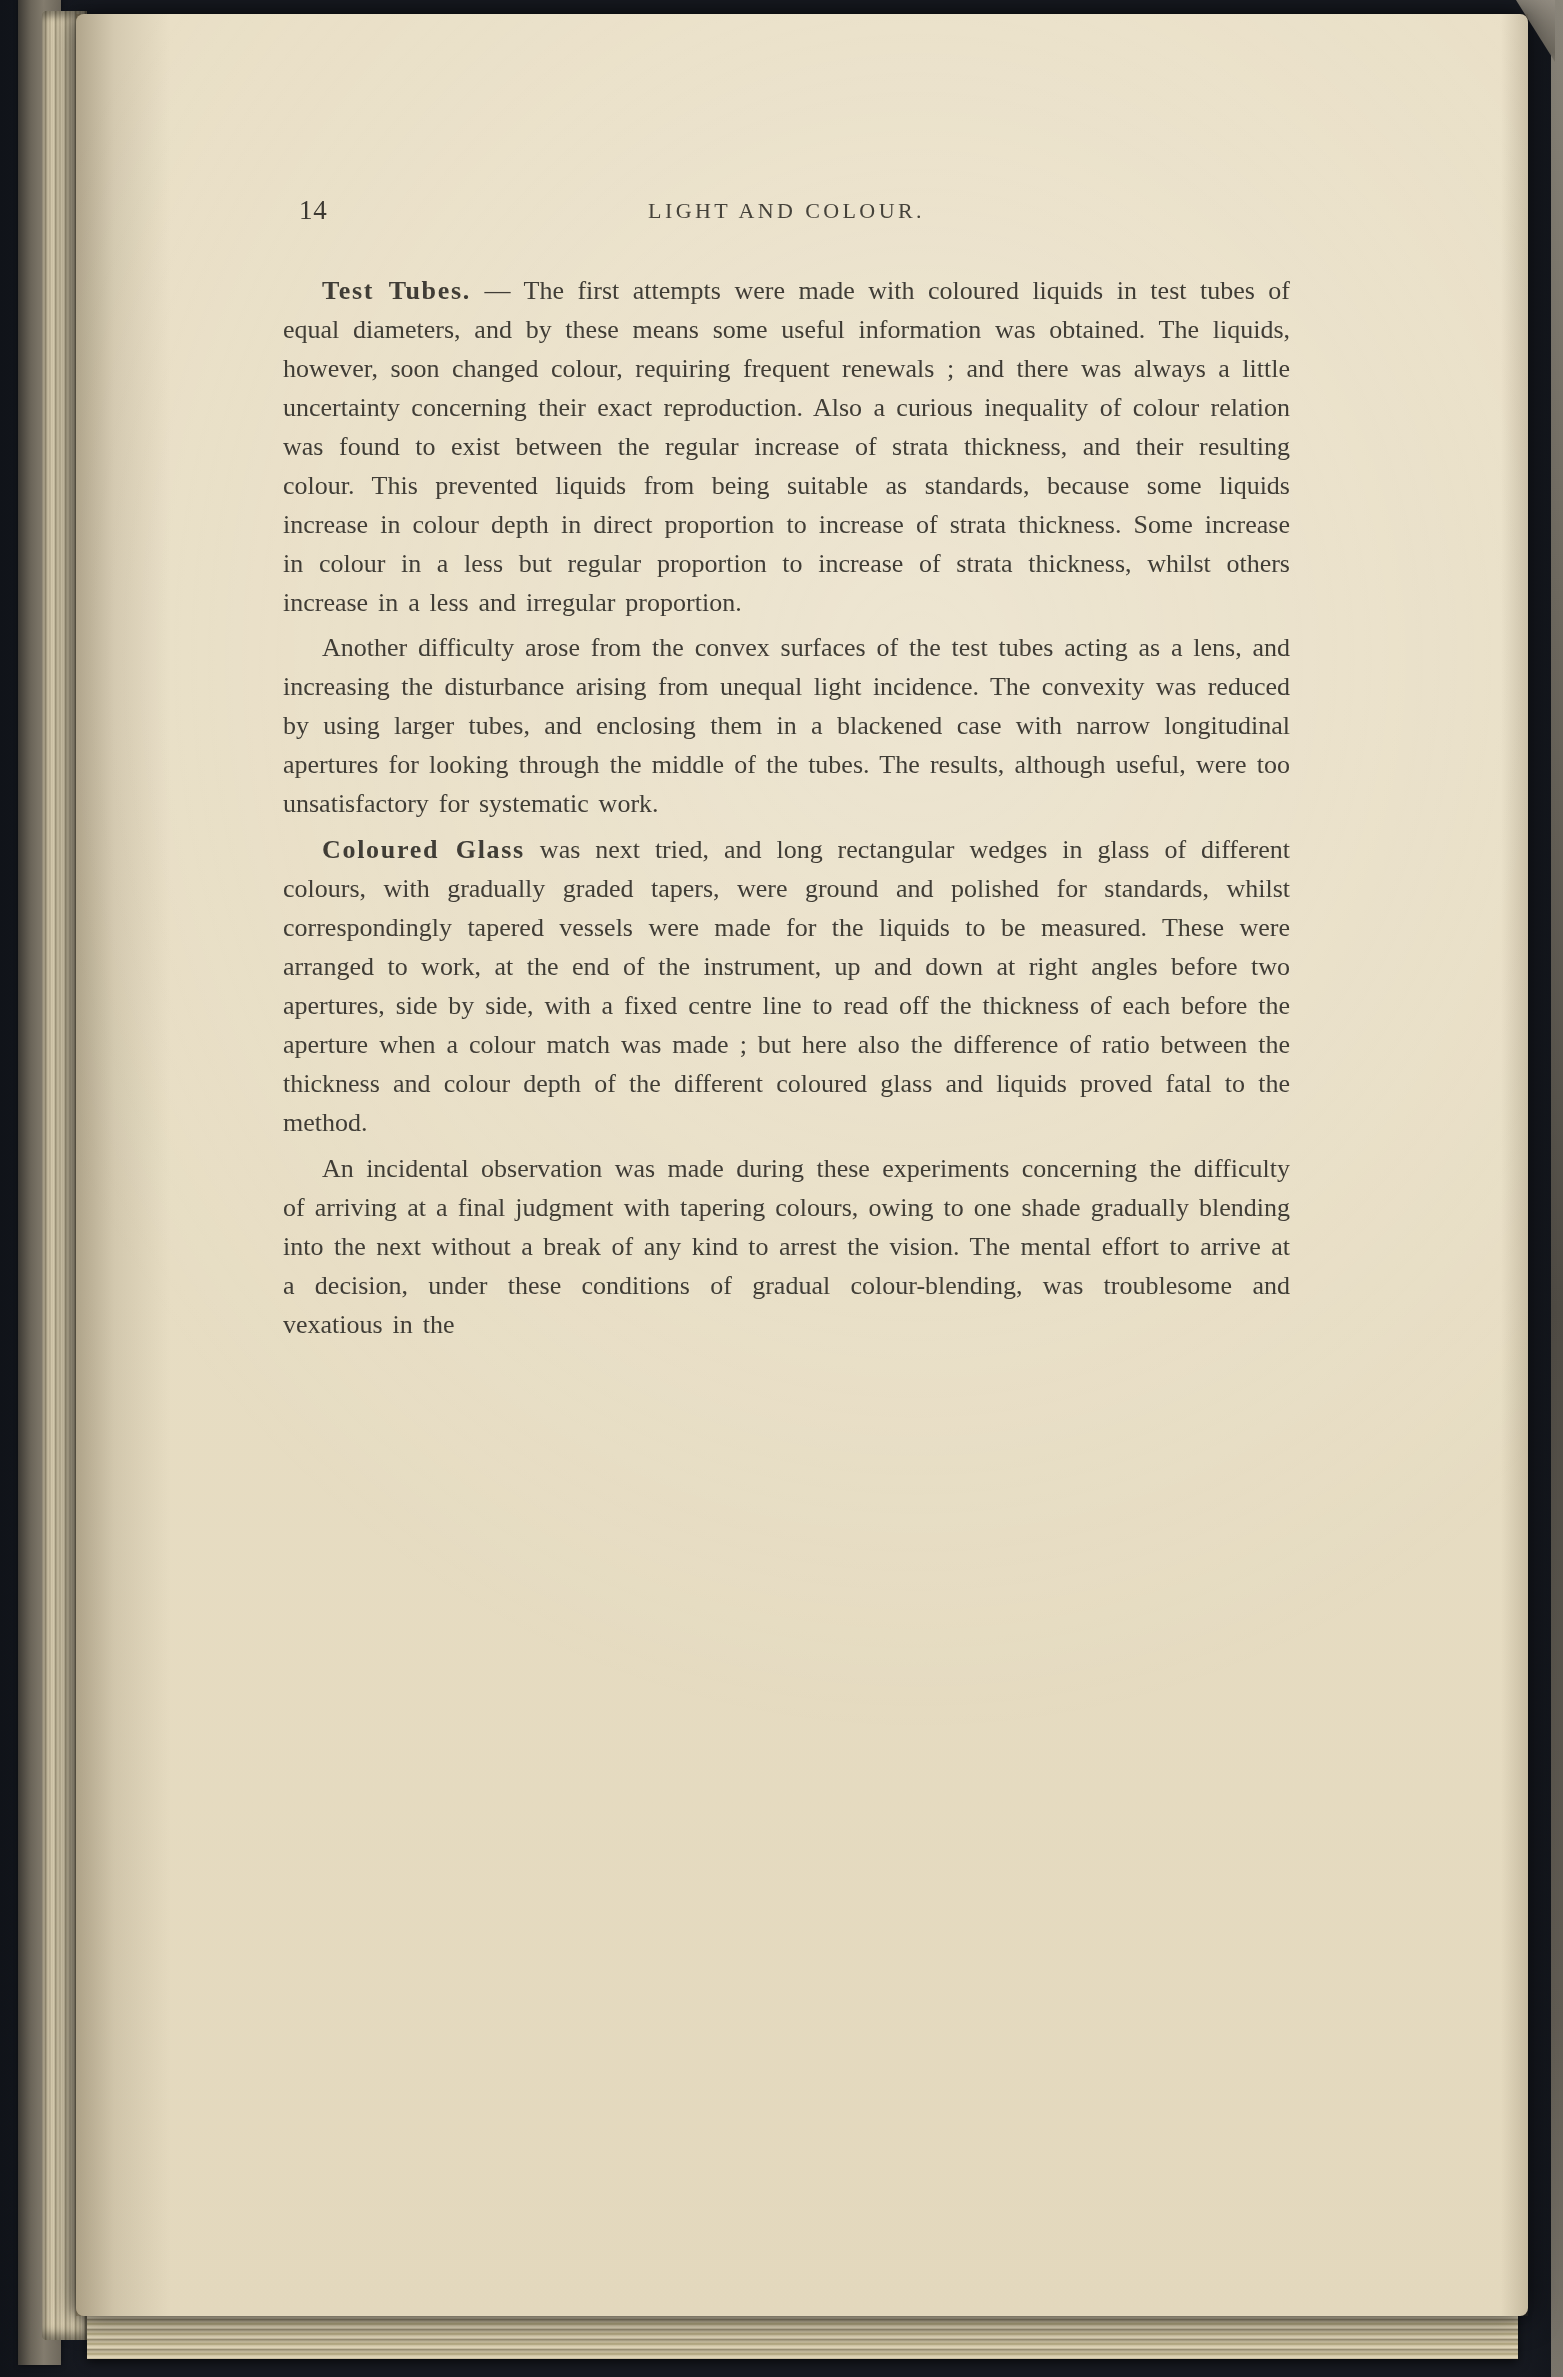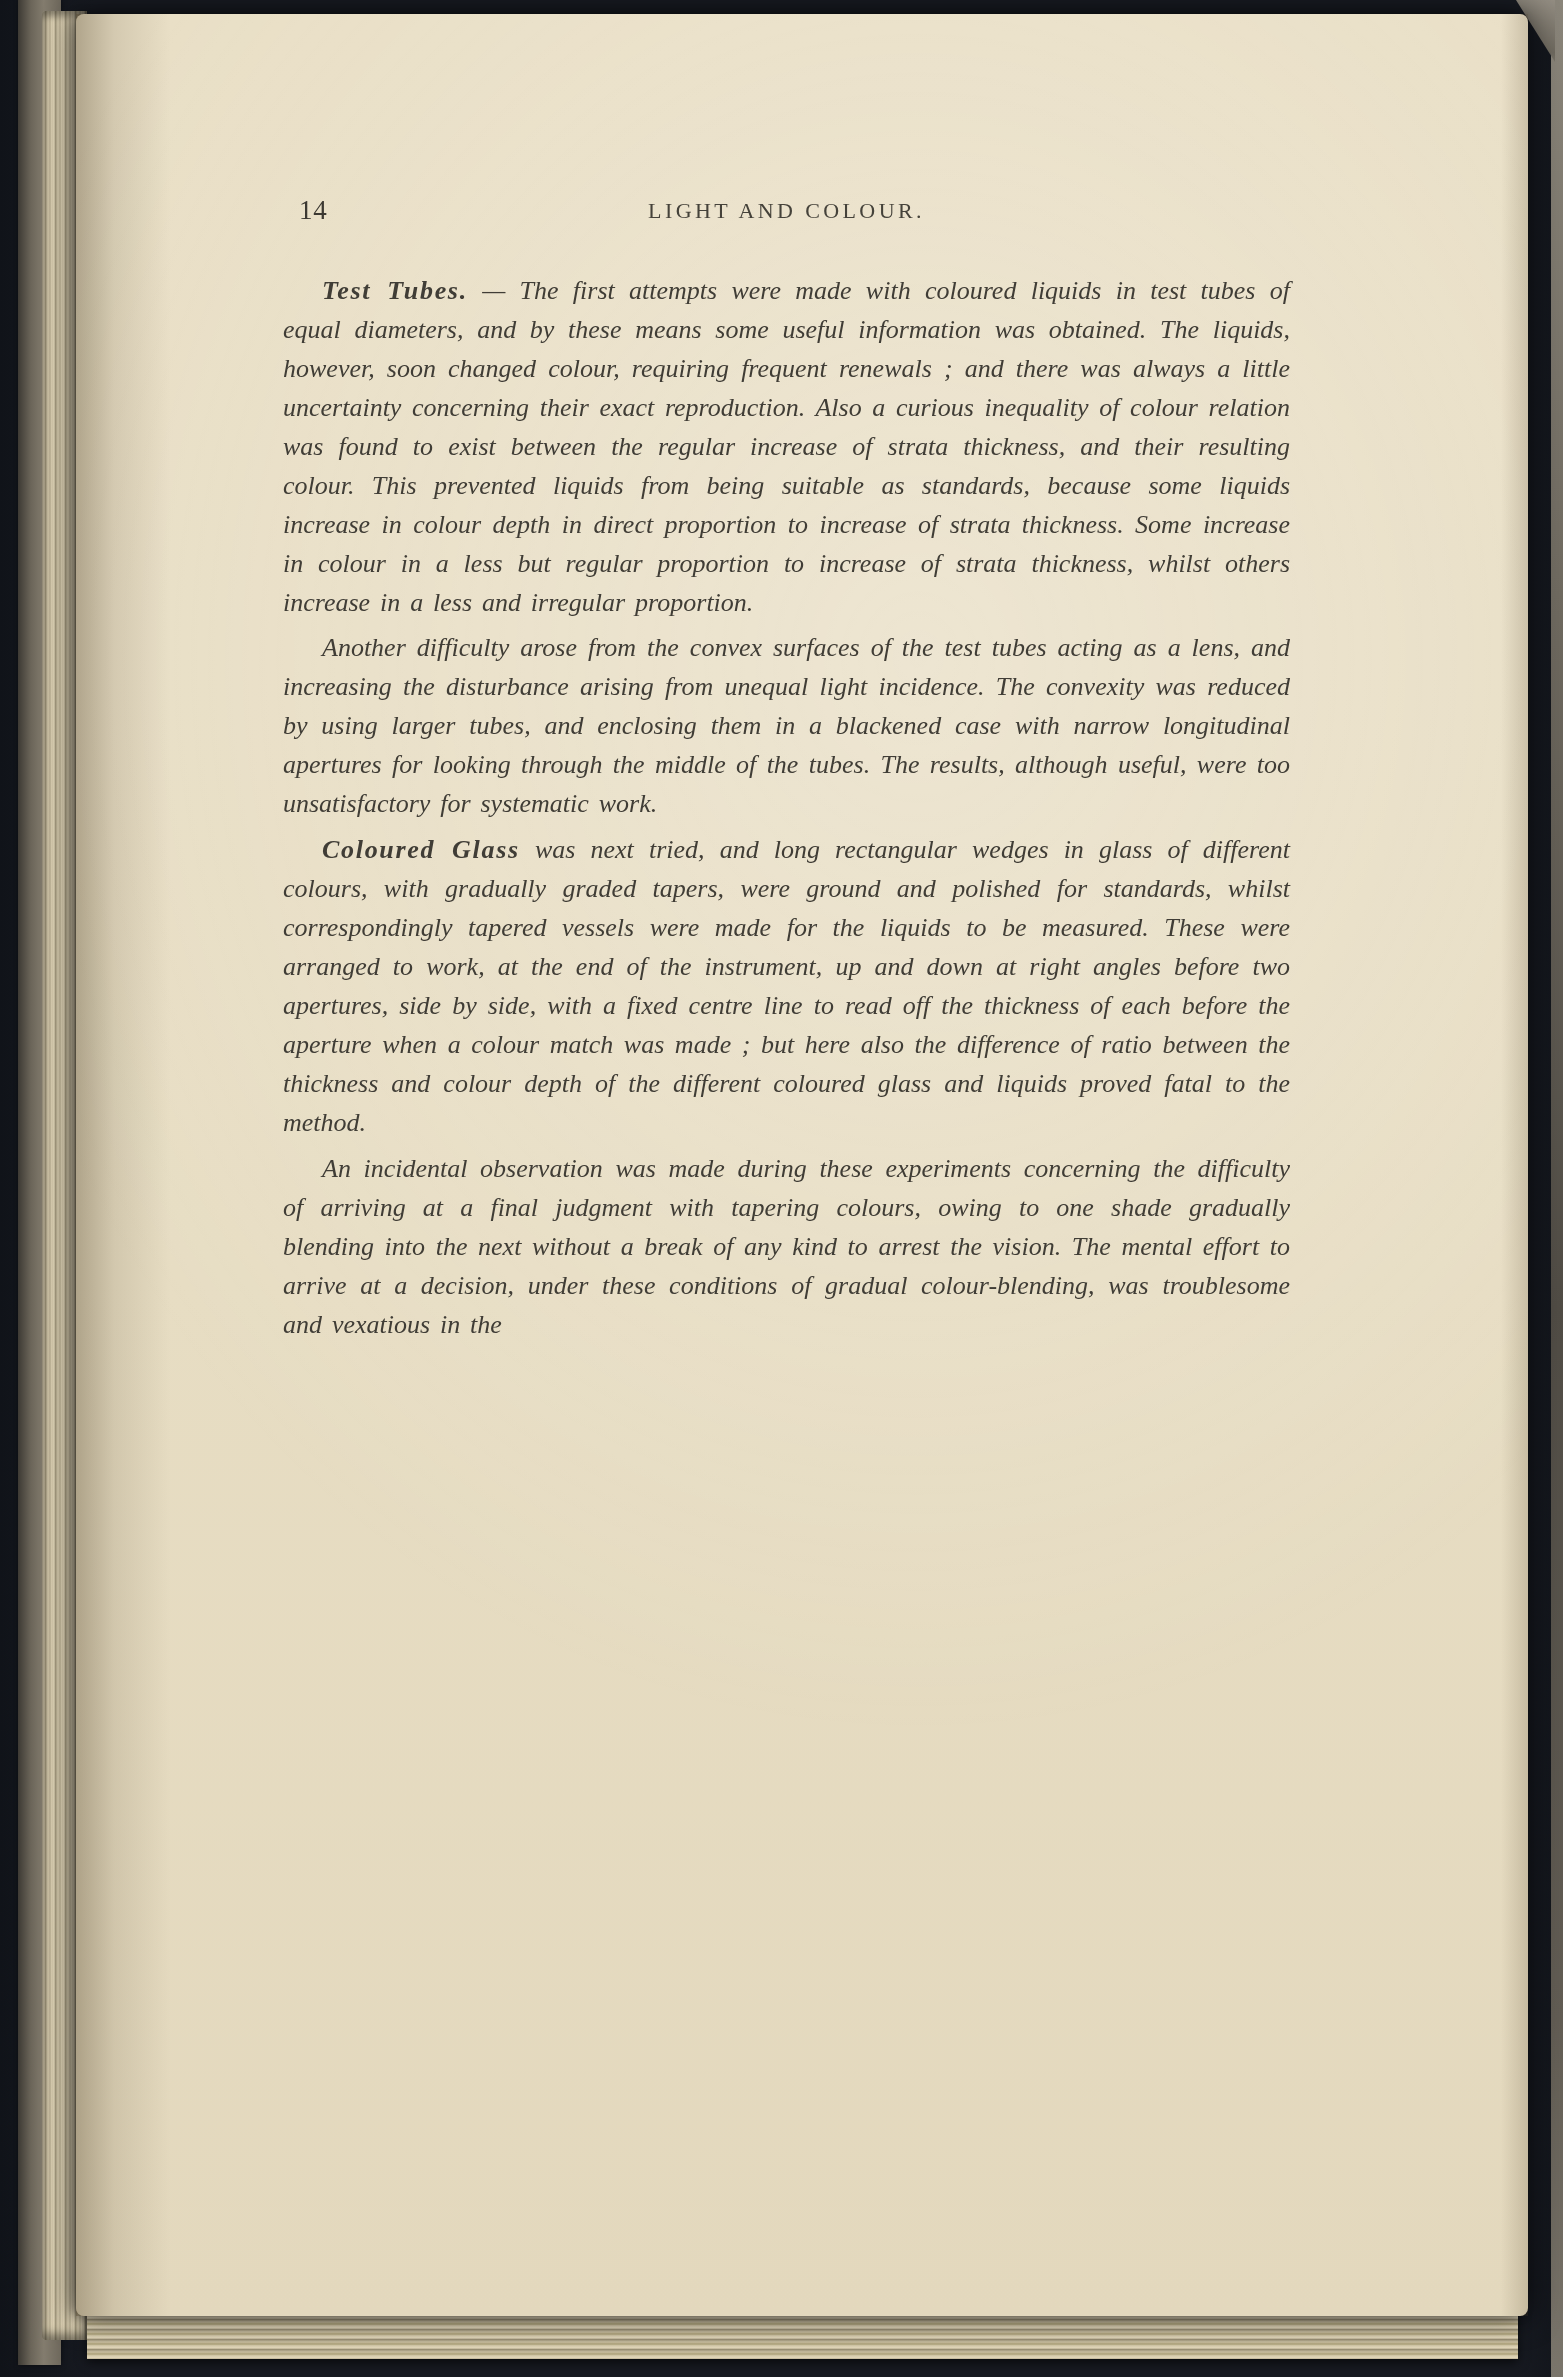--- a/index.html
+++ b/index.html
@@ -124,21 +124,20 @@
     letter-spacing: 3.4px;
     color: #45423a;
     text-align: right;
   }
   .text-block {
     font-size: 26px;
     line-height: 39px;
     text-align: justify;
     word-spacing: 3.4px;
     color: #403d36;
-    font-style: italic;
   }
   .para {
     margin: 0 0 6.8px 0;
     text-indent: 39px;
   }
   .para.section-start {
   }
   .lead {
     font-weight: 700;
     letter-spacing: 1.7px;

